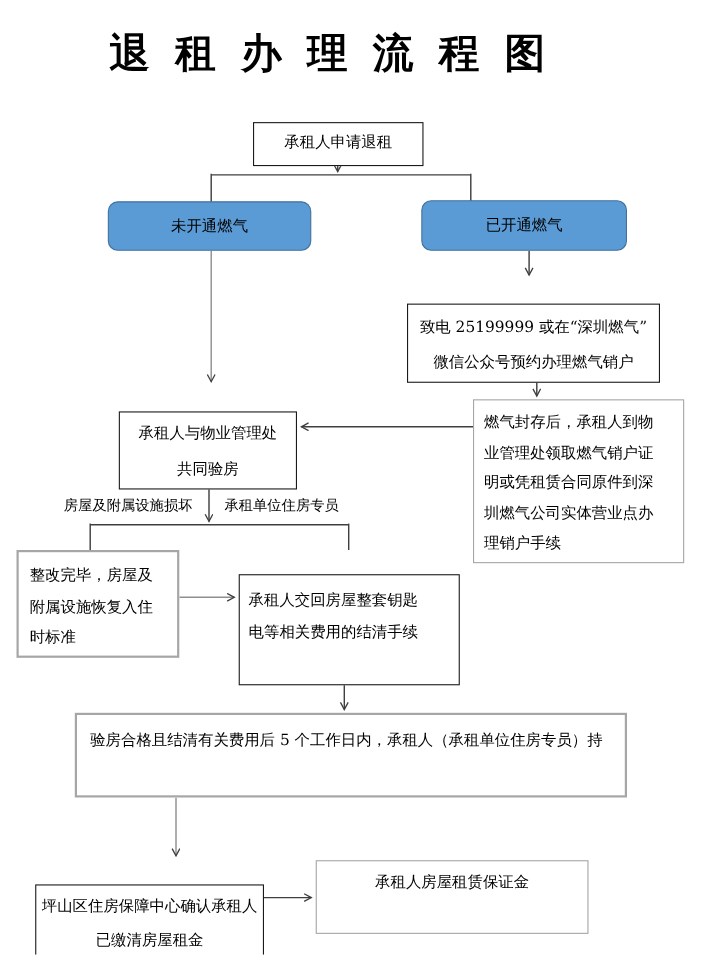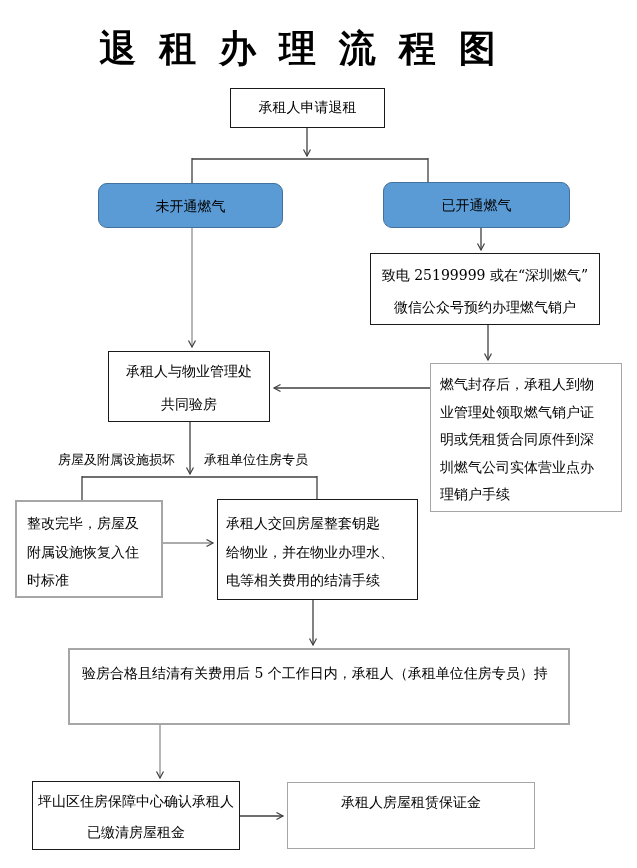--- a/index.html
+++ b/index.html
@@ -24,21 +24,21 @@
     text-align:center;
     font-size:37px;font-weight:bold;letter-spacing:5px;
     white-space:nowrap;
   }
   #connectors{position:absolute;left:0;top:0;width:637px;height:868px;}
   .node{
     position:absolute;box-sizing:border-box;
     background:#ffffff;
     font-size:14px;line-height:1;
   }
-  .b-black{border:1.6px solid var(--box-black);}
+  .b-black{border:1.6px solid var(--box-black);margin-top:23px;}
   .b-gray{border:2px solid var(--box-gray);}
   .b-gray-thin{border:1.6px solid var(--box-gray);}
   .center{text-align:center;}
   .blue{
     background:var(--node-fill);
     border:1.6px solid var(--node-border);
     border-radius:9px;
     display:flex;align-items:center;justify-content:center;
     font-size:14px;
   }
@@ -144,21 +144,20 @@
   <div id="label-good" class="branch-label">承租单位住房专员</div>
 
   <div id="node-repair" class="node b-gray">
     <span class="ln">整改完毕，房屋及</span>
     <span class="ln">附属设施恢复入住</span>
     <span class="ln">时标准</span>
   </div>
 
   <div id="node-keys" class="node b-black">
     <span class="ln">承租人交回房屋整套钥匙</span>
-    <span class="ln">给物业，并在物业办理水、</span>
     <span class="ln">电等相关费用的结清手续</span>
   </div>
 
   <div id="node-wide" class="node b-gray">
     <span class="ln">验房合格且结清有关费用后 5 个工作日内，承租人（承租单位住房专员）持</span>
   </div>
 
   <div id="node-confirm" class="node b-black center">
     <span class="ln">坪山区住房保障中心确认承租人</span>
     <span class="ln">已缴清房屋租金</span>

